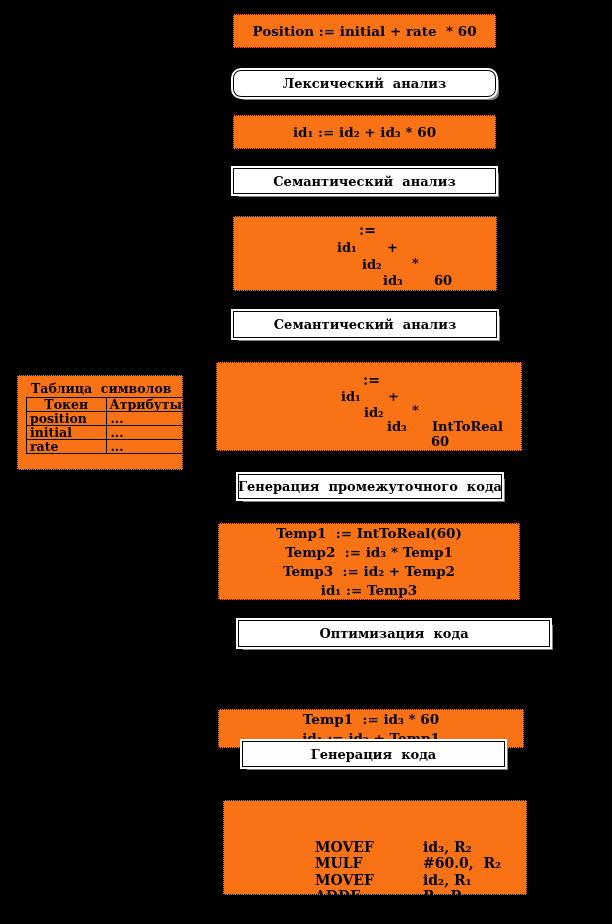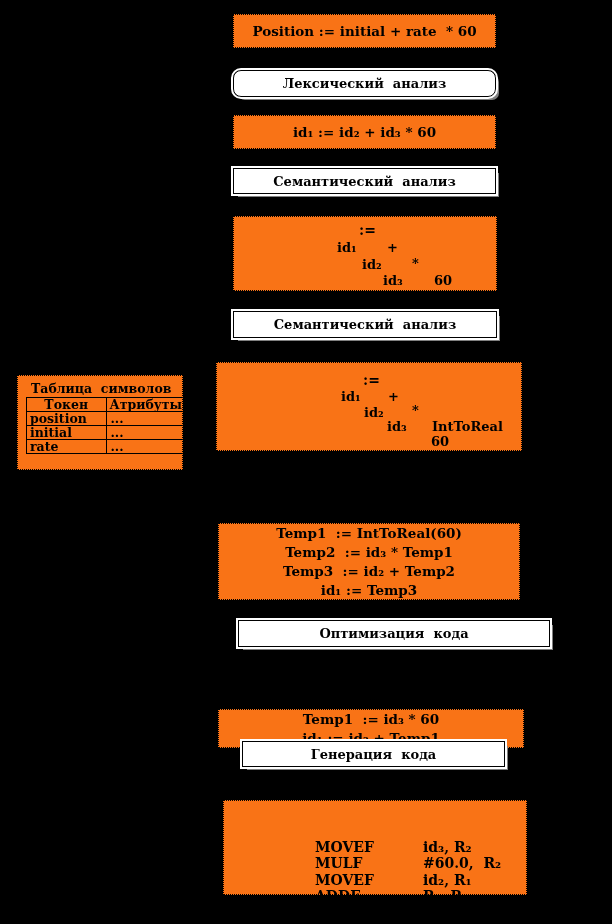--- a/index.html
+++ b/index.html
@@ -142,20 +142,23 @@
     <span class="node" id="t2-assign">:=</span>
     <span class="node" id="t2-id1">id₁</span>
     <span class="node" id="t2-plus">+</span>
     <span class="node" id="t2-id2">id₂</span>
     <span class="node" id="t2-times">*</span>
     <span class="node" id="t2-id3">id₃</span>
     <span class="node" id="t2-ittr">IntToReal</span>
     <span class="node" id="t2-sixty">60</span>
   </div>
 
+  <div id="phase-int" class="phase">
+    <span>Генерация  промежуточного  кода</span>
+  </div>
 
   <div id="box-icode" class="dbox">
     <div class="codelines">
       <span>Temp1  := IntToReal(60)</span>
       <span>Temp2  := id₃ * Temp1</span>
       <span>Temp3  := id₂ + Temp2</span>
       <span>id₁ := Temp3</span>
     </div>
   </div>
 

